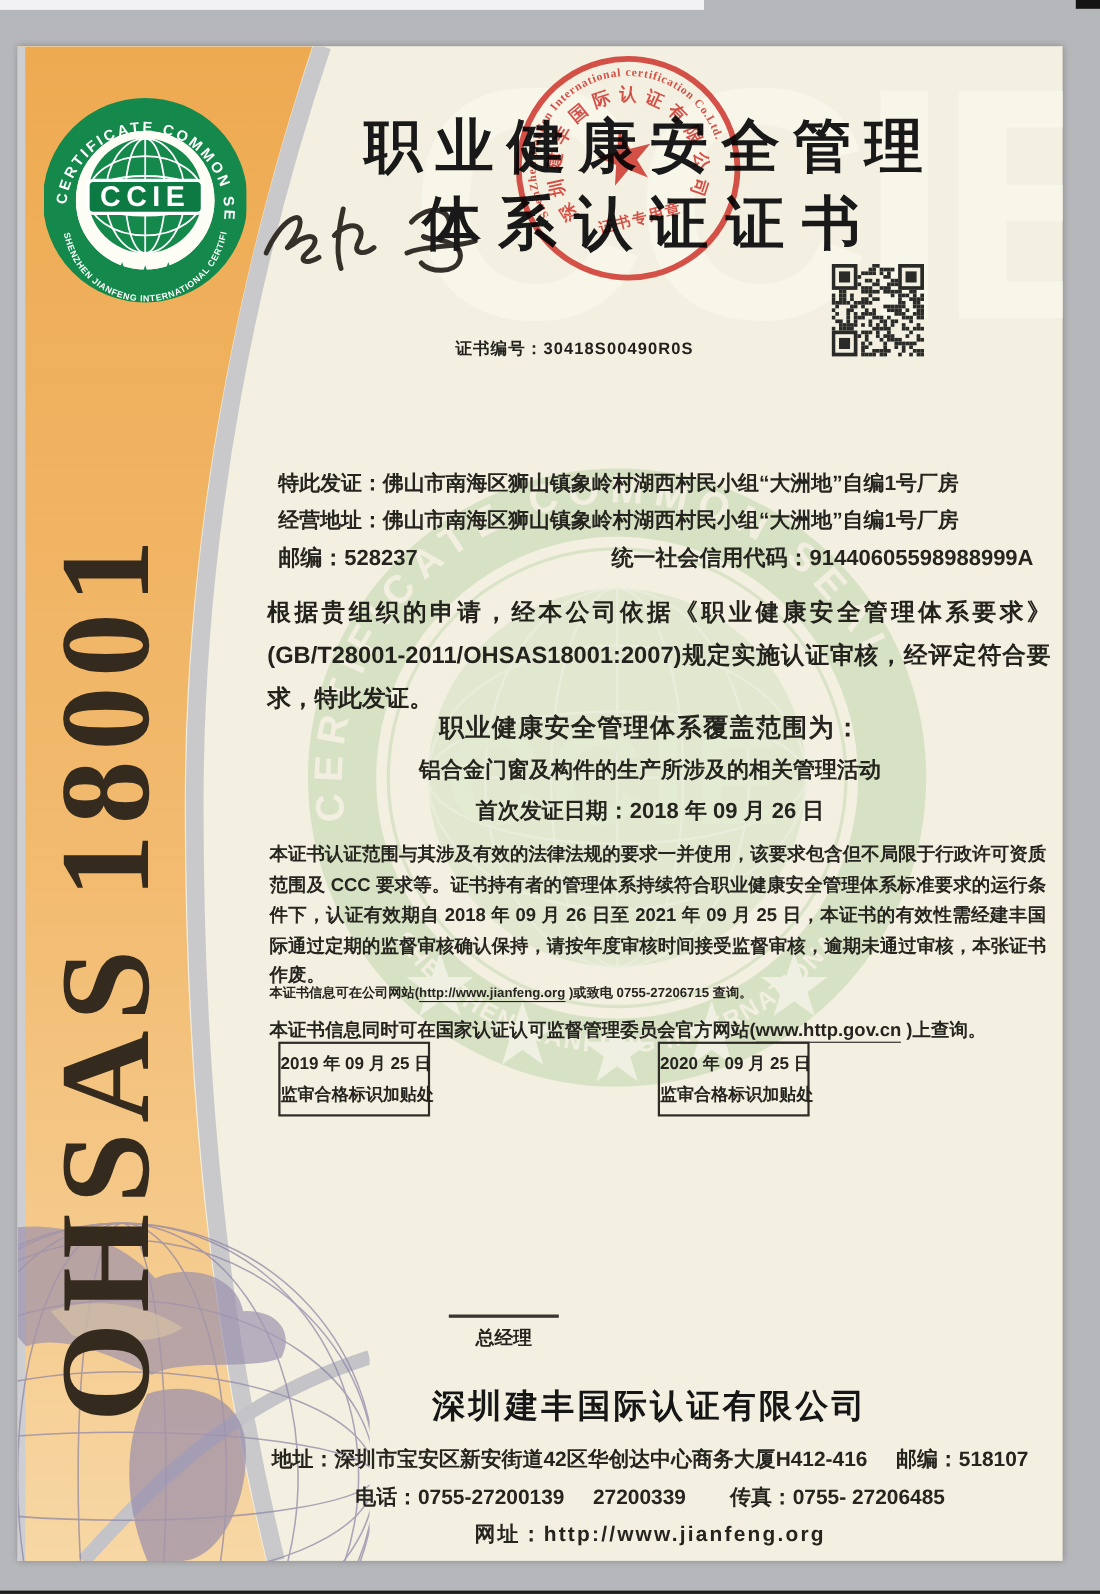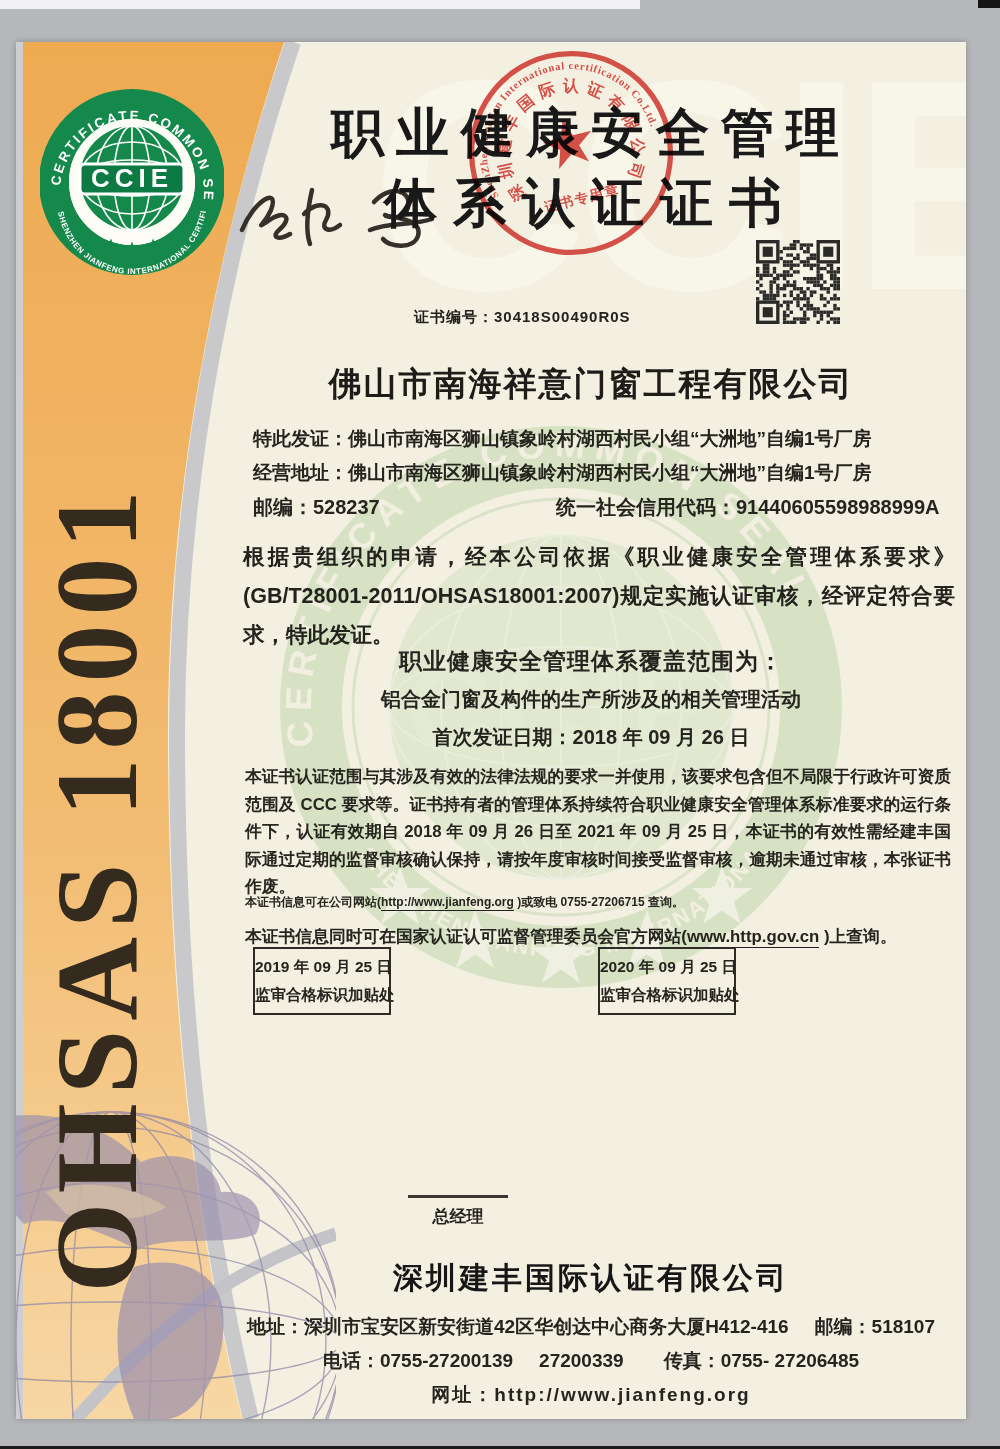--- a/index.html
+++ b/index.html
@@ -437,21 +437,20 @@
             <rect x="66" y="6.6" width="9.899999999999999" height="9.899999999999999"></rect>
             <rect x="0" y="59.4" width="23.099999999999998" height="23.099999999999998"></rect>
             <rect fill="#f3f0e1" x="3.3" y="62.699999999999996" width="16.5" height="16.5"></rect>
             <rect x="6.6" y="66" width="9.899999999999999" height="9.899999999999999"></rect>
           </g>
         </svg>
     </div>
 
     <div class="certno"><span>证书编号：</span><span>30418S00490R0S</span></div>
 
-    <div class="company">佛山市南海祥意门窗工程有限公司</div>
 
     <div class="addr1"><span>特此发证：</span><span>佛山市南海区狮山镇象岭村湖西村民小组“大洲地”自编1号厂房</span></div>
 
     <div class="addr2"><span>经营地址：</span><span>佛山市南海区狮山镇象岭村湖西村民小组“大洲地”自编1号厂房</span></div>
 
     <div class="postrow">
       <span>邮编：</span><span>528237</span>
       <span class="credit"><span>统一社会信用代码：</span><span>91440605598988999A</span></span>
     </div>
 

